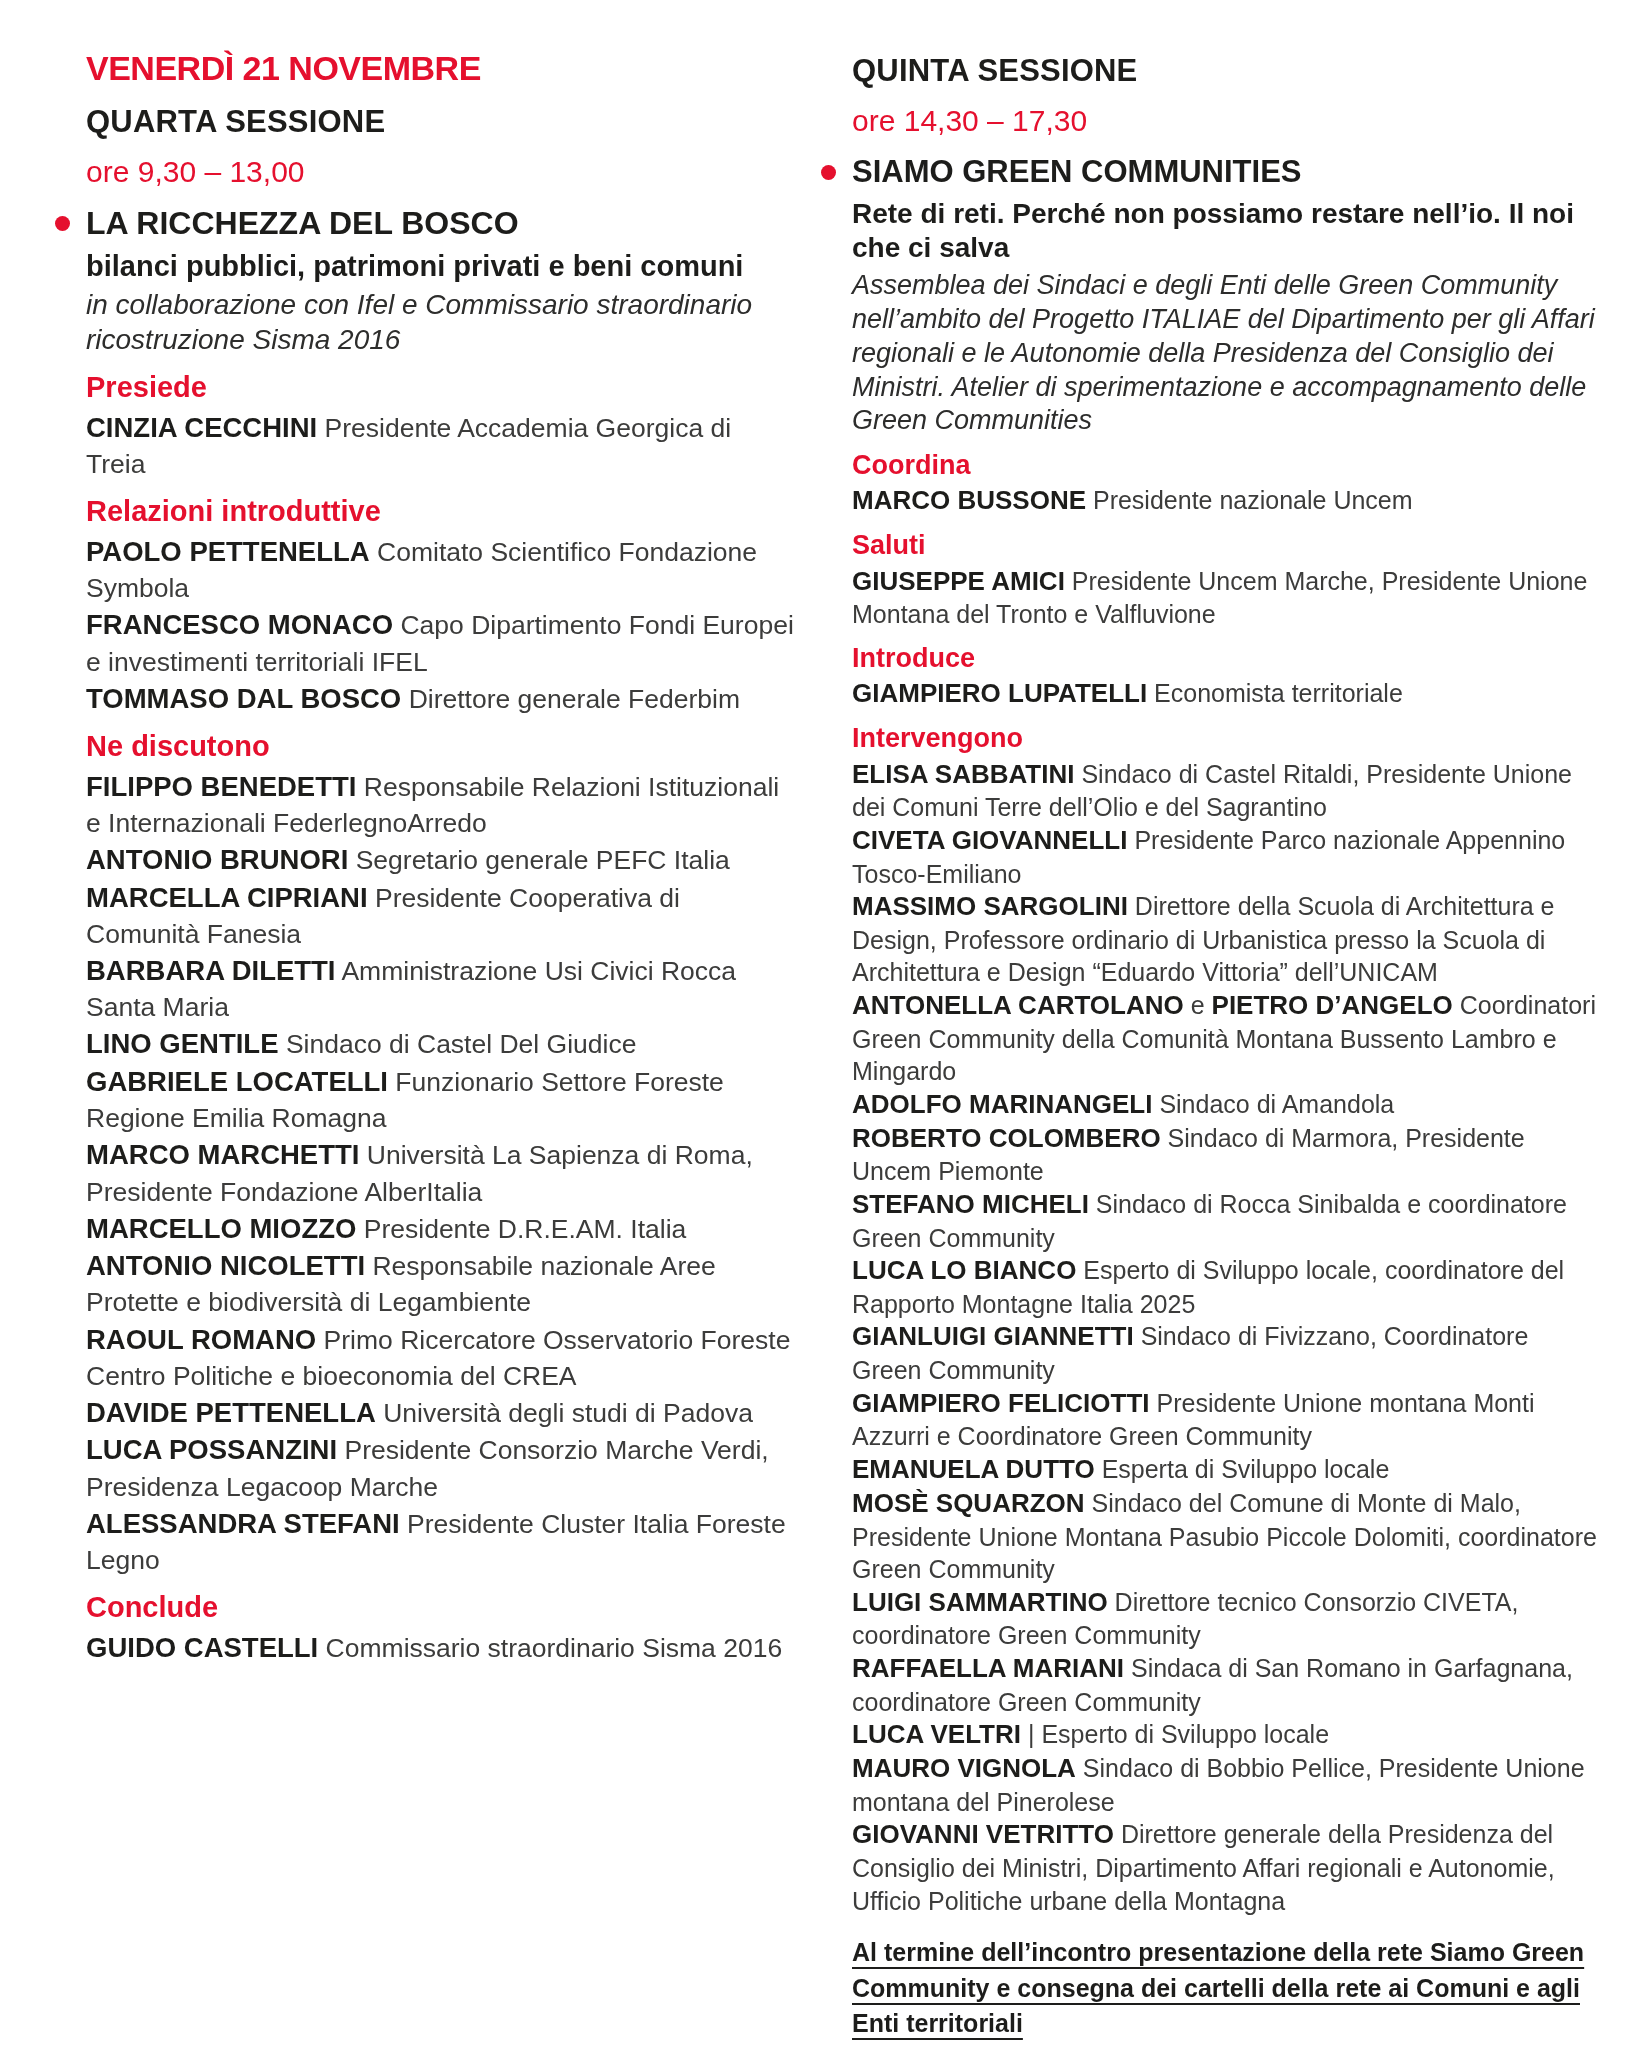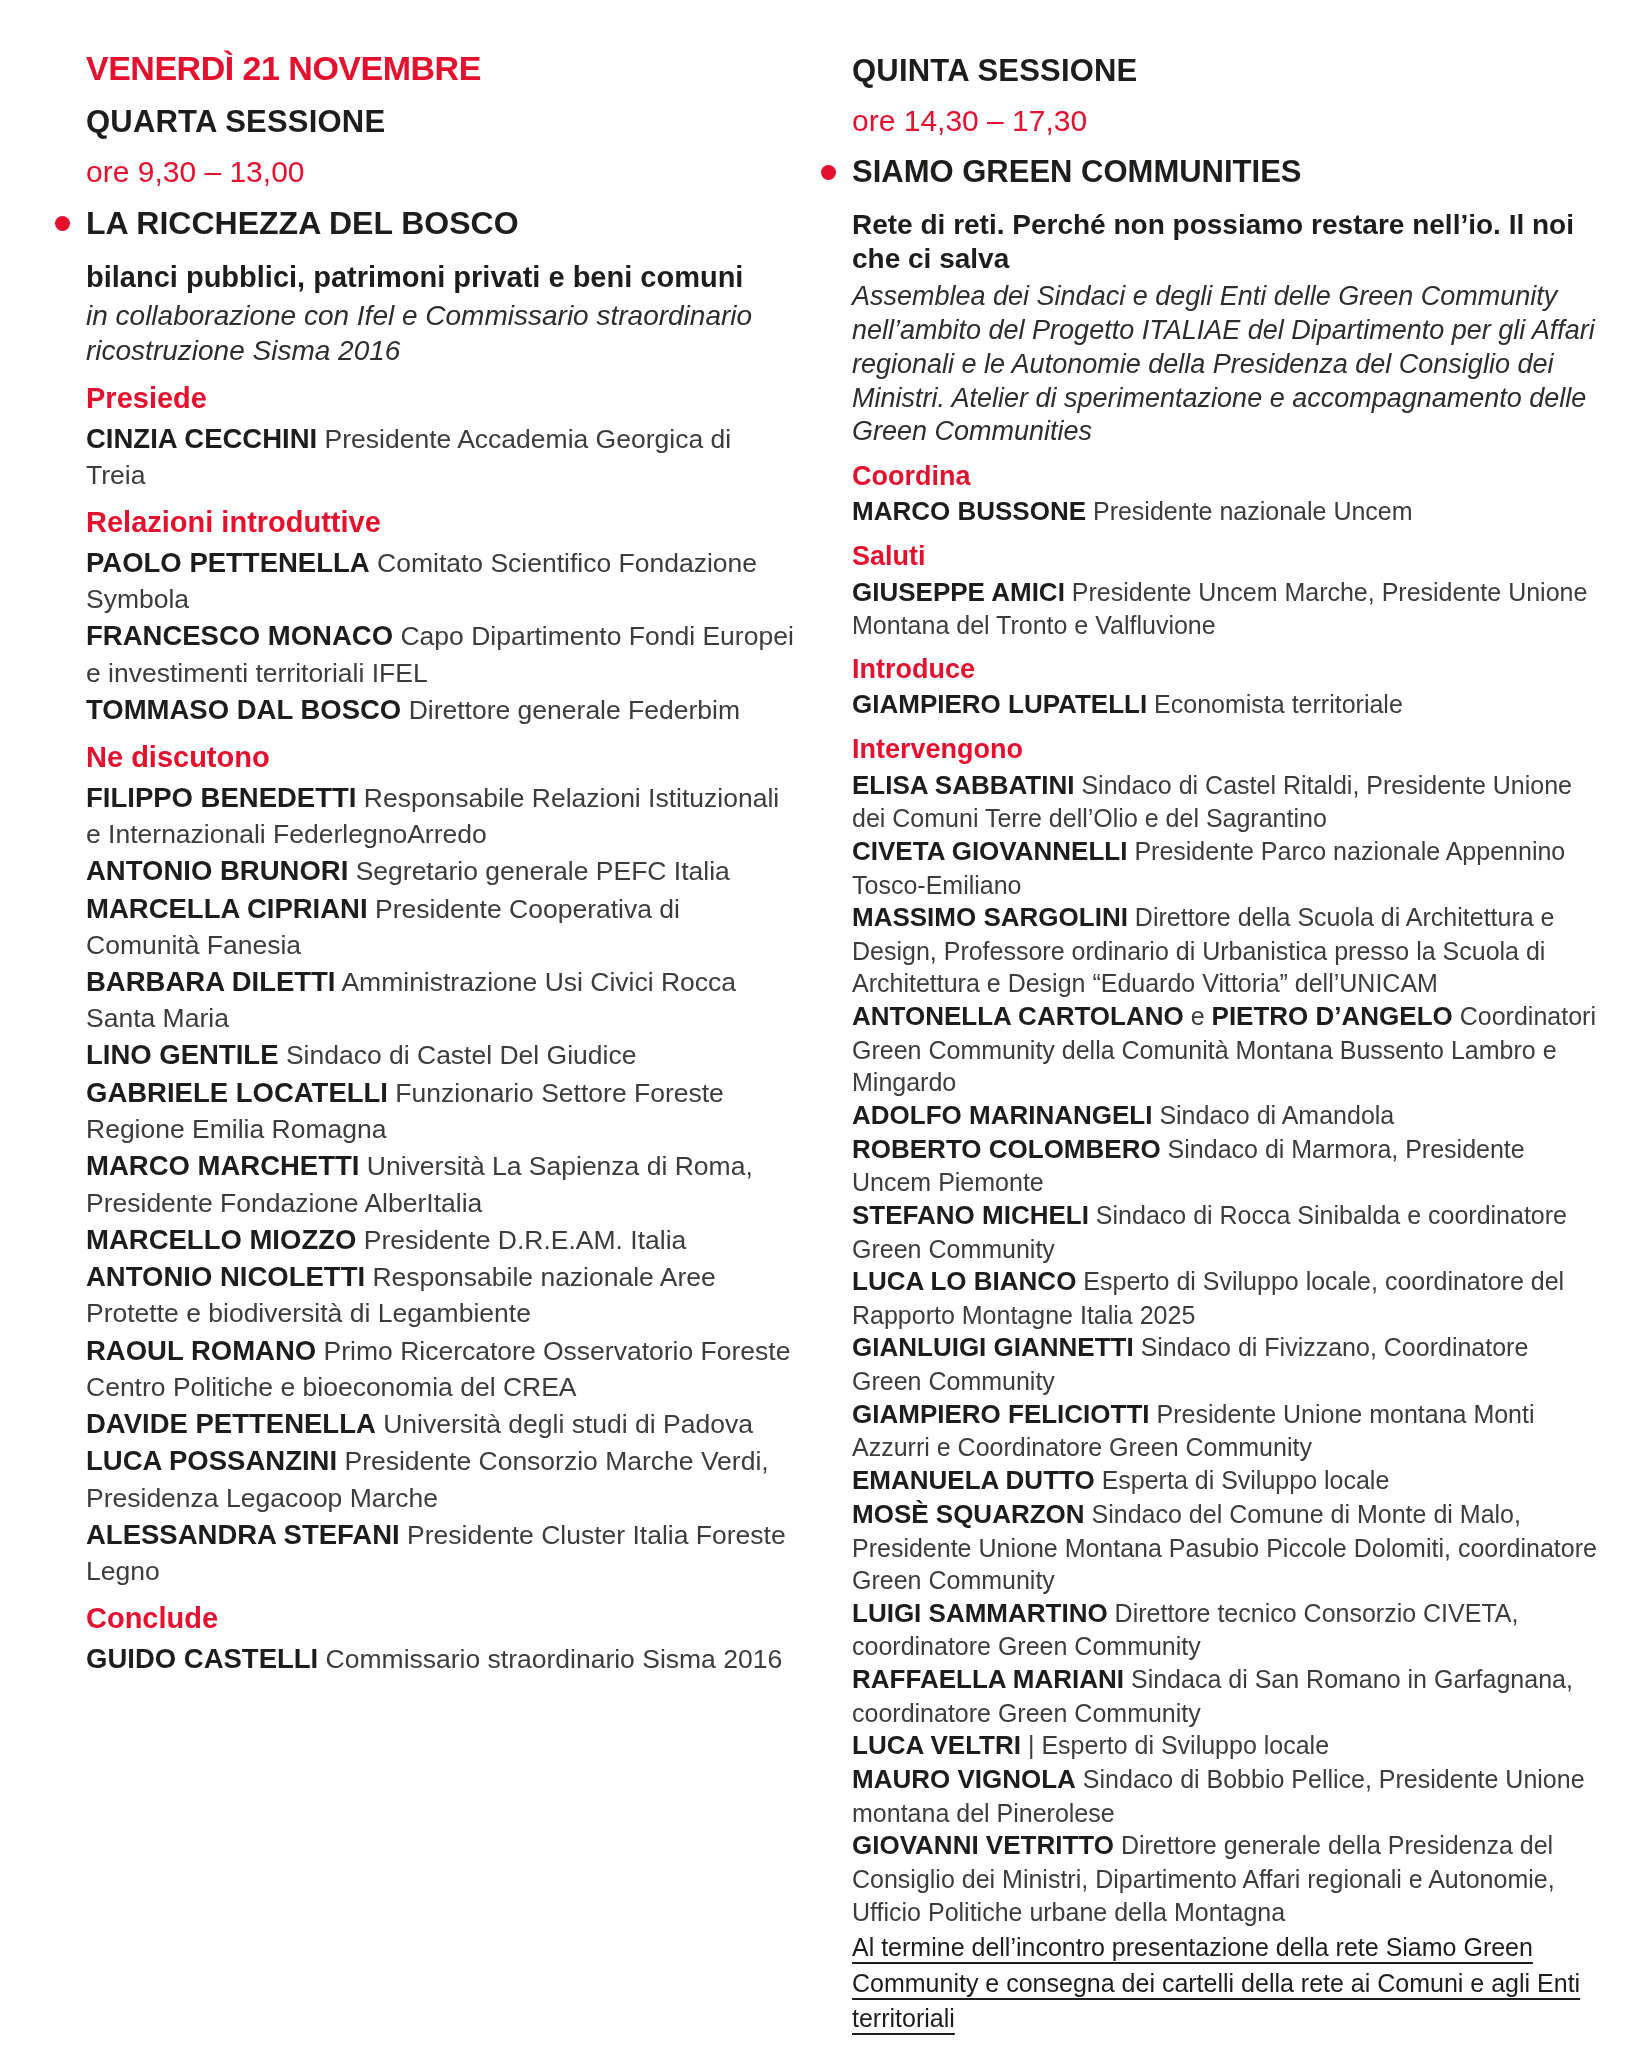--- a/index.html
+++ b/index.html
@@ -30,38 +30,38 @@
   }
   .time{
     color:var(--red);font-size:30px;line-height:1.2;margin:0 0 14px 0;font-weight:normal;
   }
   .event{position:relative;margin:4px 0 8px 0;}
   .event-bullet{
     position:absolute;left:-31px;top:12px;width:15px;height:15px;border-radius:50%;
     background:var(--red);
   }
   .event-title{font-size:32px;font-weight:bold;line-height:1.22;}
-  .event-sub{font-size:29px;font-weight:bold;line-height:1.22;margin-top:17px;}
+  .event-sub{font-size:29px;font-weight:bold;line-height:1.22;margin-top:6px;}
   .event-ital{font-size:28px;font-style:italic;line-height:1.24;color:#2d2d2c;margin-top:4px;}
 
   .col-right .event-title{font-size:31px;margin-top:8px;}
   .col-right .event-sub{font-size:28px;}
   .col-right .event-ital{font-size:27px;line-height:1.25;}
 
   .role{color:var(--red);font-weight:bold;font-size:29px;line-height:1.2;margin:12px 0 4px 0;}
   .col-right .role{font-size:27px;margin:11px 0 3px 0;}
 
   .entry{font-size:26.5px;line-height:1.36;color:var(--desc);margin:0;}
   .entry .nm{font-weight:bold;color:var(--ink);font-size:27.5px;}
   .entry .conn{color:var(--desc);font-weight:normal;}
   .col-right .entry{font-size:25px;line-height:1.3;}
   .col-right .entry .nm{font-size:26px;}
 
   .note{
-    font-weight:normal;font-size:25px;line-height:1.42;margin-top:2px;color:var(--ink);
+    font-weight:bold;font-size:25px;line-height:1.42;margin-top:18px;color:var(--ink);
     text-decoration:underline;text-decoration-thickness:2px;text-underline-offset:6px;
   }
 </style>
 </head>
 <body>
 
 <div class="page">
   <section class="col col-left">
       <h1 class="day-title">VENERDÌ 21 NOVEMBRE</h1>
       <h2 class="session-title">QUARTA SESSIONE</h2>

